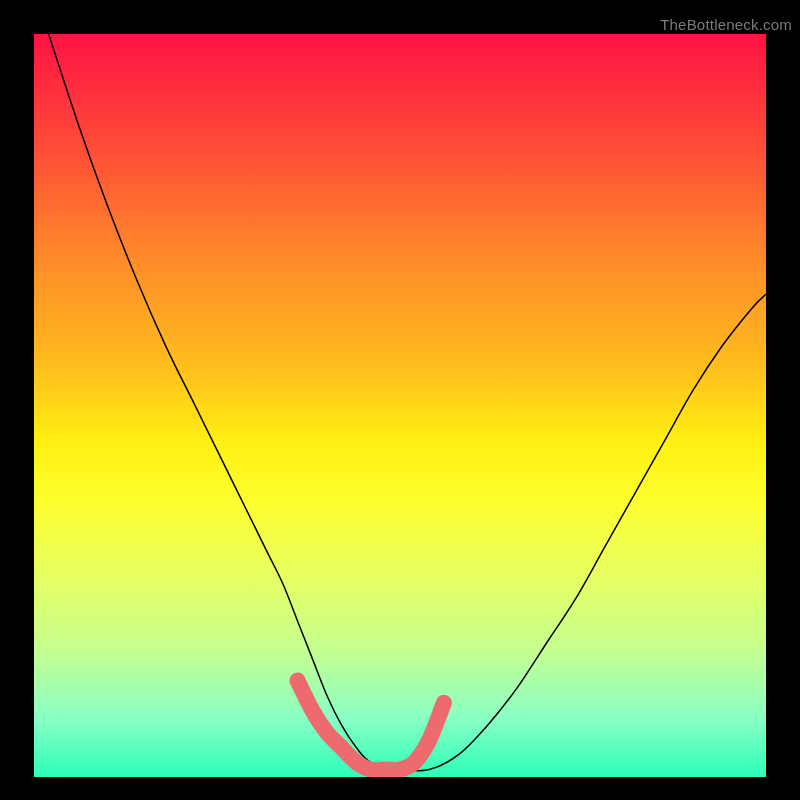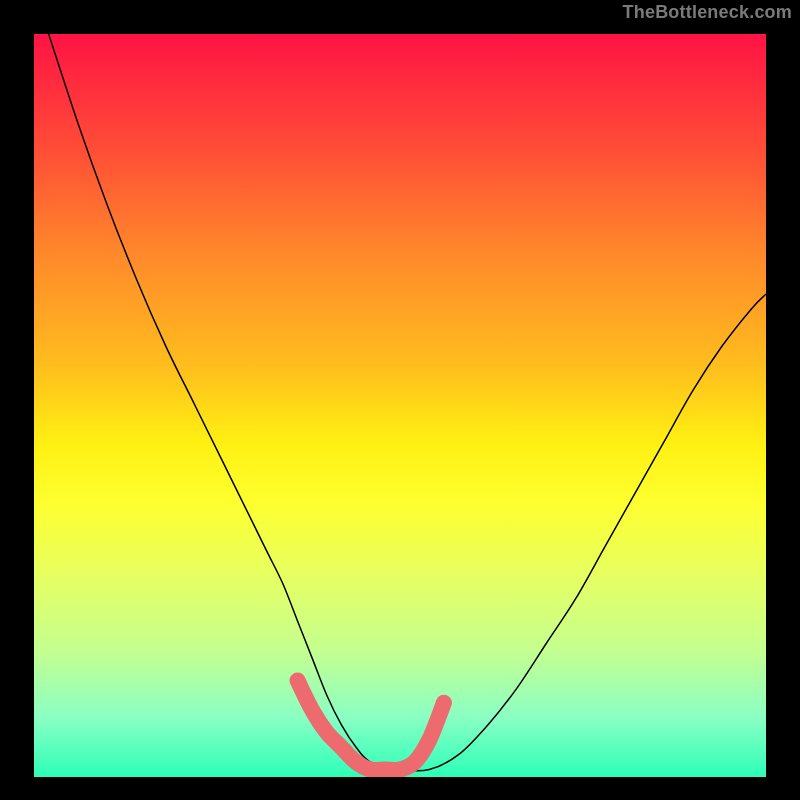--- a/index.html
+++ b/index.html
@@ -41,25 +41,25 @@
   }
   svg.curve {
     position: absolute;
     top: 0;
     left: 0;
     width: 732px;
     height: 743px;
   }
   .watermark {
     position: absolute;
-    top: 2px;
+    top: 16px;
     right: 8px;
     color: #7a7a7a;
-    font-size: 18px;
-    font-weight: 700;
+    font-size: 15px;
+    font-weight: 400;
     letter-spacing: 0.2px;
   }
 </style>
 </head>
 <body>
 
 <div class="frame">
 
   <div class="plot-area">
     <svg class="curve" viewBox="0 0 100 100" preserveAspectRatio="none">

